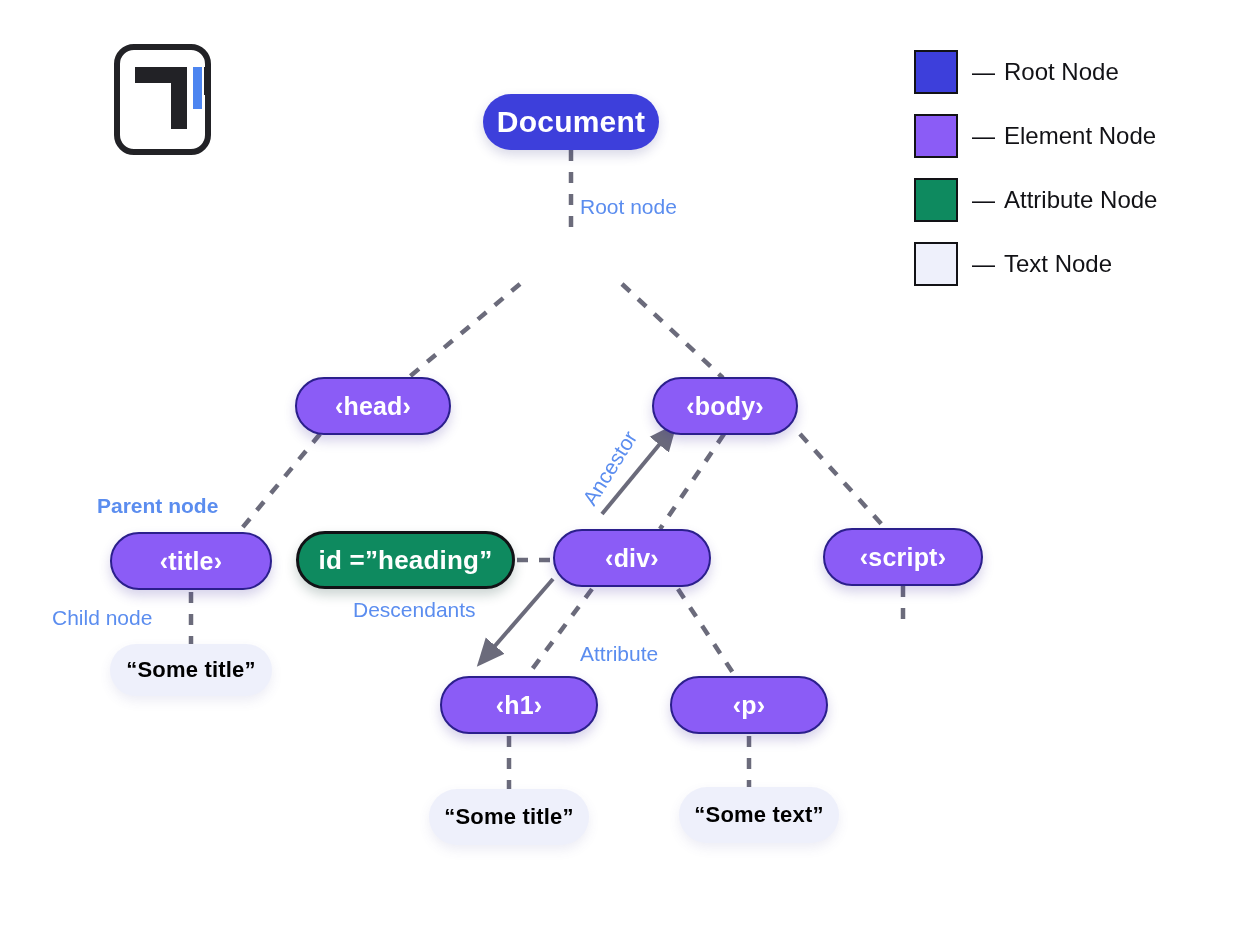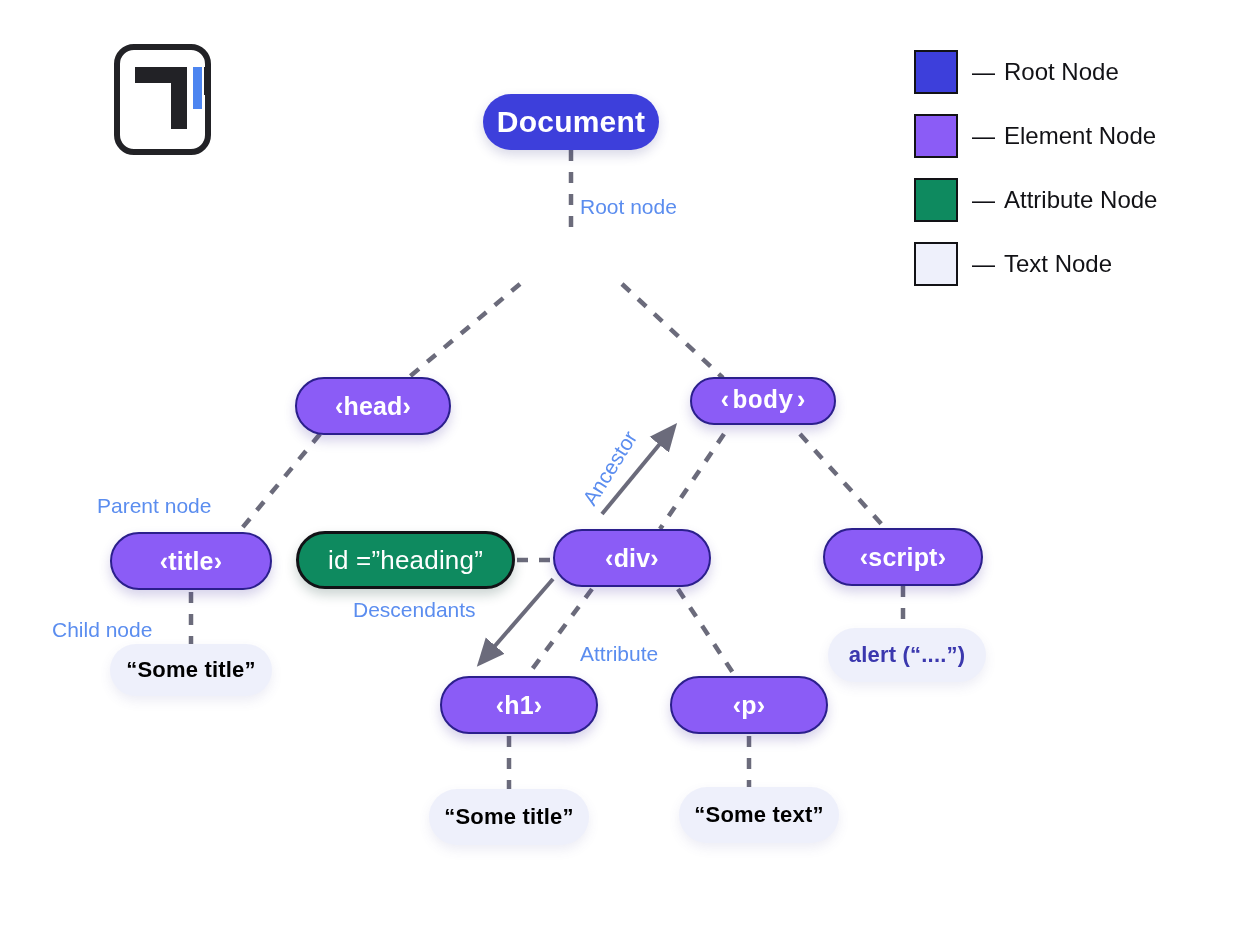--- a/index.html
+++ b/index.html
@@ -95,21 +95,21 @@
     background: #8b5cf6;
     color: #ffffff;
     font-weight: 700;
     font-size: 25px;
     border: 2.5px solid #2b1f8c;
     box-shadow: 0 6px 12px rgba(70,50,160,0.22);
   }
   .node-attr {
     background: #0e8a5f;
     color: #ffffff;
-    font-weight: 400;
+    font-weight: 700;
     font-size: 26px;
     border: 3px solid #121216;
     box-shadow: 0 6px 12px rgba(20,60,50,0.22);
   }
   .node-text {
     background: #eef0fb;
     color: #000000;
     font-weight: 700;
     font-size: 22px;
     box-shadow: 0 5px 12px rgba(80,80,160,0.10);
@@ -235,47 +235,46 @@
       <span class="legend-dash">—</span>
       <span class="legend-text">Text Node</span>
     </div>
   </div>
 
   <div class="node node-root" style="left:483px; top:94px; width:176px; height:56px;">Document</div>
 
 
   <div class="node node-element" style="left:295px; top:377px; width:156px; height:58px;">‹head›</div>
 
-  <div class="node node-element" style="left:690px; top:377px; width:146px; height:48px;font-family:Liberation Mono, monospace;">‹body›</div>
+  <div class="node node-element" style="left:652px; top:377px; width:146px; height:58px;">‹body›</div>
 
   <div class="node node-element" style="left:110px; top:532px; width:162px; height:58px;">‹title›</div>
 
   <div class="node node-attr" style="left:296px; top:531px; width:219px; height:58px;">id =”heading”</div>
 
   <div class="node node-element" style="left:553px; top:529px; width:158px; height:58px;">‹div›</div>
 
   <div class="node node-element" style="left:823px; top:528px; width:160px; height:58px;">‹script›</div>
 
   <div class="node node-element" style="left:440px; top:676px; width:158px; height:58px;">‹h1›</div>
 
   <div class="node node-element" style="left:670px; top:676px; width:158px; height:58px;">‹p›</div>
 
   <div class="node node-text" style="left:110px; top:644px; width:162px; height:52px;">“Some title”</div>
 
-  <div class="node node-text light" style="left:828px; top:628px; width:158px; height:54px;">alert (“....”)</div>
 
   <div class="node node-text" style="left:429px; top:789px; width:160px; height:56px;">“Some title”</div>
 
   <div class="node node-text" style="left:679px; top:787px; width:160px; height:56px;">“Some text”</div>
 
   <div class="rel-label" style="left:580px; top:195px;">Root node</div>
 
-  <div class="rel-label" style="left:97px; top:494px;">Parent node</div>
-
-  <div class="rel-label" style="left:52px; top:606px;margin-top:12px;">Child node</div>
+  <div class="rel-label" style="left:97px; top:494px;font-weight:bold;">Parent node</div>
+
+  <div class="rel-label" style="left:52px; top:606px;">Child node</div>
 
   <div class="rel-label" style="left:353px; top:598px;">Descendants</div>
 
   <div class="rel-label" style="left:580px; top:642px;">Attribute</div>
 
   <div class="rel-label rot" style="left:578px; top:497px;">Ancestor</div>
 
 </div>
 
 </body></html>

